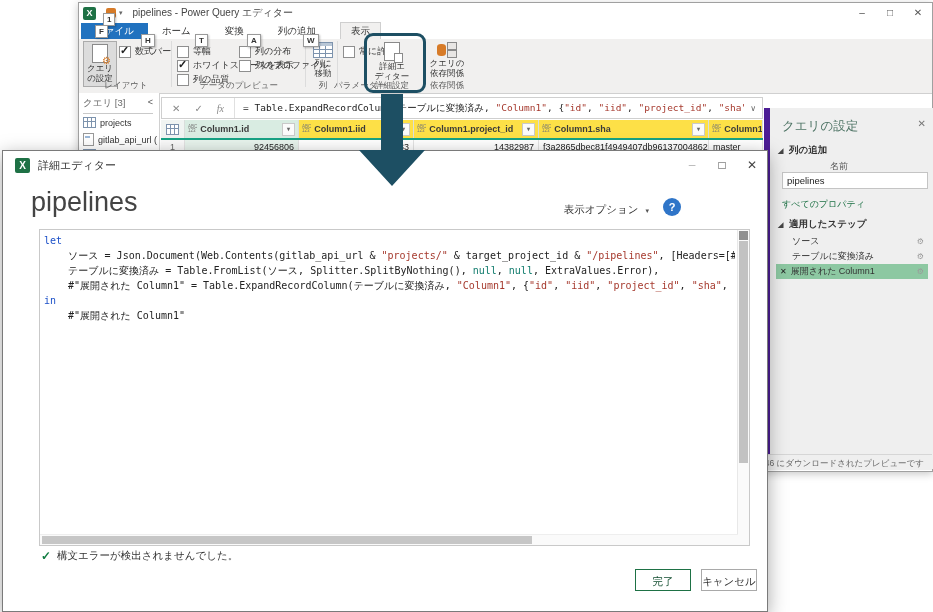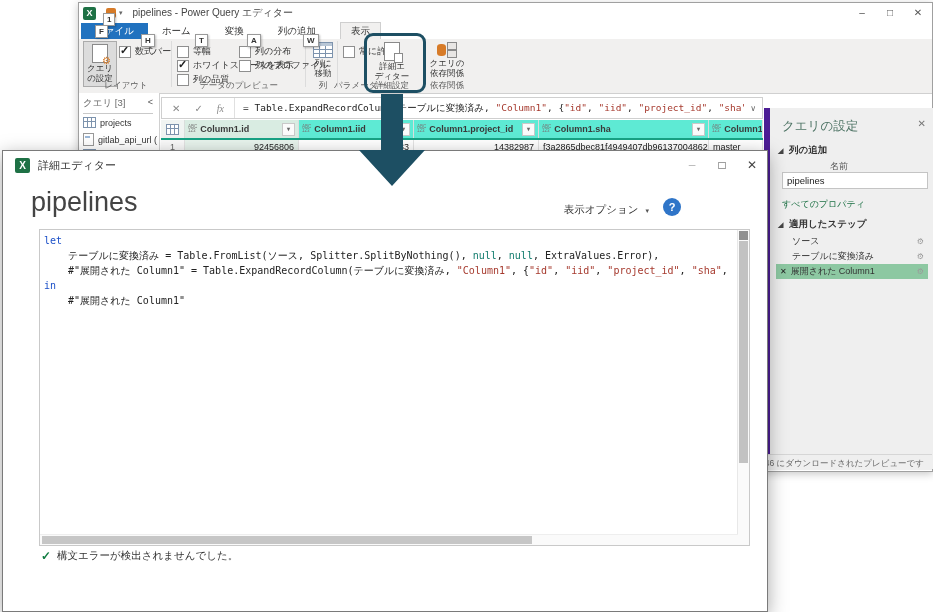--- a/index.html
+++ b/index.html
@@ -70,21 +70,21 @@
   .fb-icons{display:flex;align-items:center;gap:14px;padding:0 10px;color:#8a8a8a;font-size:10px;
     border-right:1px solid #e0e0e0;height:100%;}
   .fb-fx{font-style:italic;font-family:"Liberation Serif",serif;}
   .fb-text{padding-left:8px;font-family:"DejaVu Sans Mono",monospace;font-size:9.5px;white-space:pre;
     overflow:hidden;flex:1;}
   .fb-caret{color:#666;font-size:8px;padding:0 6px;}
 
   
   .data-table{left:82px;top:117px;width:602px;height:60px;background:#fff;overflow:hidden;}
   .th-row{display:flex;height:18px;border-bottom:2px solid #17a284;}
-  .th{display:flex;align-items:center;gap:3px;padding:0 3px;background:#5eead4;border-right:1px solid #d9dedc;
+  .th{display:flex;align-items:center;gap:3px;padding:0 3px;background:#fde047;border-right:1px solid #d9dedc;
     font-size:9px;font-weight:bold;color:#3a3a3a;box-sizing:border-box;overflow:hidden;white-space:nowrap;}
   .th.sel{background:#d9ece2;}
   .abc123{display:flex;flex-direction:column;font-size:4.5px;line-height:4.5px;color:#777;flex:0 0 auto;font-weight:normal;}
   .filter-btn{margin-left:auto;width:11px;height:11px;border:1px solid #c9c9c9;background:#fbfbfb;
     font-size:6px;color:#666;text-align:center;line-height:11px;flex:0 0 auto;}
   .corner{width:24px;background:#f0f4f2;display:flex;align-items:center;justify-content:center;border-right:1px solid #d9ded c;}
   .td-row{display:flex;height:15px;font-size:9px;color:#222;}
   .td{padding:0 4px;border-right:1px solid #e3e3e3;border-bottom:1px solid #e3e3e3;box-sizing:border-box;
     white-space:nowrap;overflow:hidden;line-height:15px;}
   .num{text-align:right;}
@@ -387,37 +387,42 @@
 
   <div class="dlg-options">
     <span>表示オプション</span>
     <span class="caret">▾</span>
   </div>
   <div class="help-circle">?</div>
 
   <div class="code-area">
     <div class="code-inner">
         <div class="code-line"><span class="seg-kw">let</span></div>
+        <div class="code-line"><span class="seg-plain">    ソース = Json.Document(Web.Contents(gitlab_api_url &amp; </span><span class="seg-str">"projects/"</span><span class="seg-plain"> &amp; target_project_id &amp; </span><span class="seg-str">"/pipelines"</span><span class="seg-plain">, [Headers=[#</span></div>
         <div class="code-line"><span class="seg-plain">    テーブルに変換済み = Table.FromList(ソース, Splitter.SplitByNothing(), </span><span class="seg-null">null</span><span class="seg-plain">, </span><span class="seg-null">null</span><span class="seg-plain">, ExtraValues.Error),</span></div>
         <div class="code-line"><span class="seg-plain">    #"展開された Column1" = Table.ExpandRecordColumn(テーブルに変換済み, </span><span class="seg-str">"Column1"</span><span class="seg-plain">, {</span><span class="seg-str">"id"</span><span class="seg-plain">, </span><span class="seg-str">"iid"</span><span class="seg-plain">, </span><span class="seg-str">"project_id"</span><span class="seg-plain">, </span><span class="seg-str">"sha"</span><span class="seg-plain">, </span><span class="seg-str">"ref"</span></div>
         <div class="code-line"><span class="seg-kw">in</span></div>
         <div class="code-line"><span class="seg-plain">    #"展開された Column1"</span></div>
       </div>
     <div class="vscroll">
       <div class="vthumb-cap"></div>
       <div class="vthumb"></div>
     </div>
     <div class="hscroll">
       <div class="hthumb"></div>
     </div>
   </div>
 
   <div class="syntax-row">
     <span class="syntax-check">✓</span>
     <span>構文エラーが検出されませんでした。</span>
   </div>
 
+  <div class="dlg-buttons">
+    <div class="btn btn-done">完了</div>
+    <div class="btn btn-cancel">キャンセル</div>
+  </div>
 </div>
 
 <div class="abs highlight-box"></div>
 <svg class="abs arrow-svg" width="80" height="96" viewBox="0 0 80 96">
   <polygon points="26,2 48,2 48,58 70,58 37,94 4,58 26,58" fill="#1d4f63"></polygon>
 </svg>
 
 </body></html>

